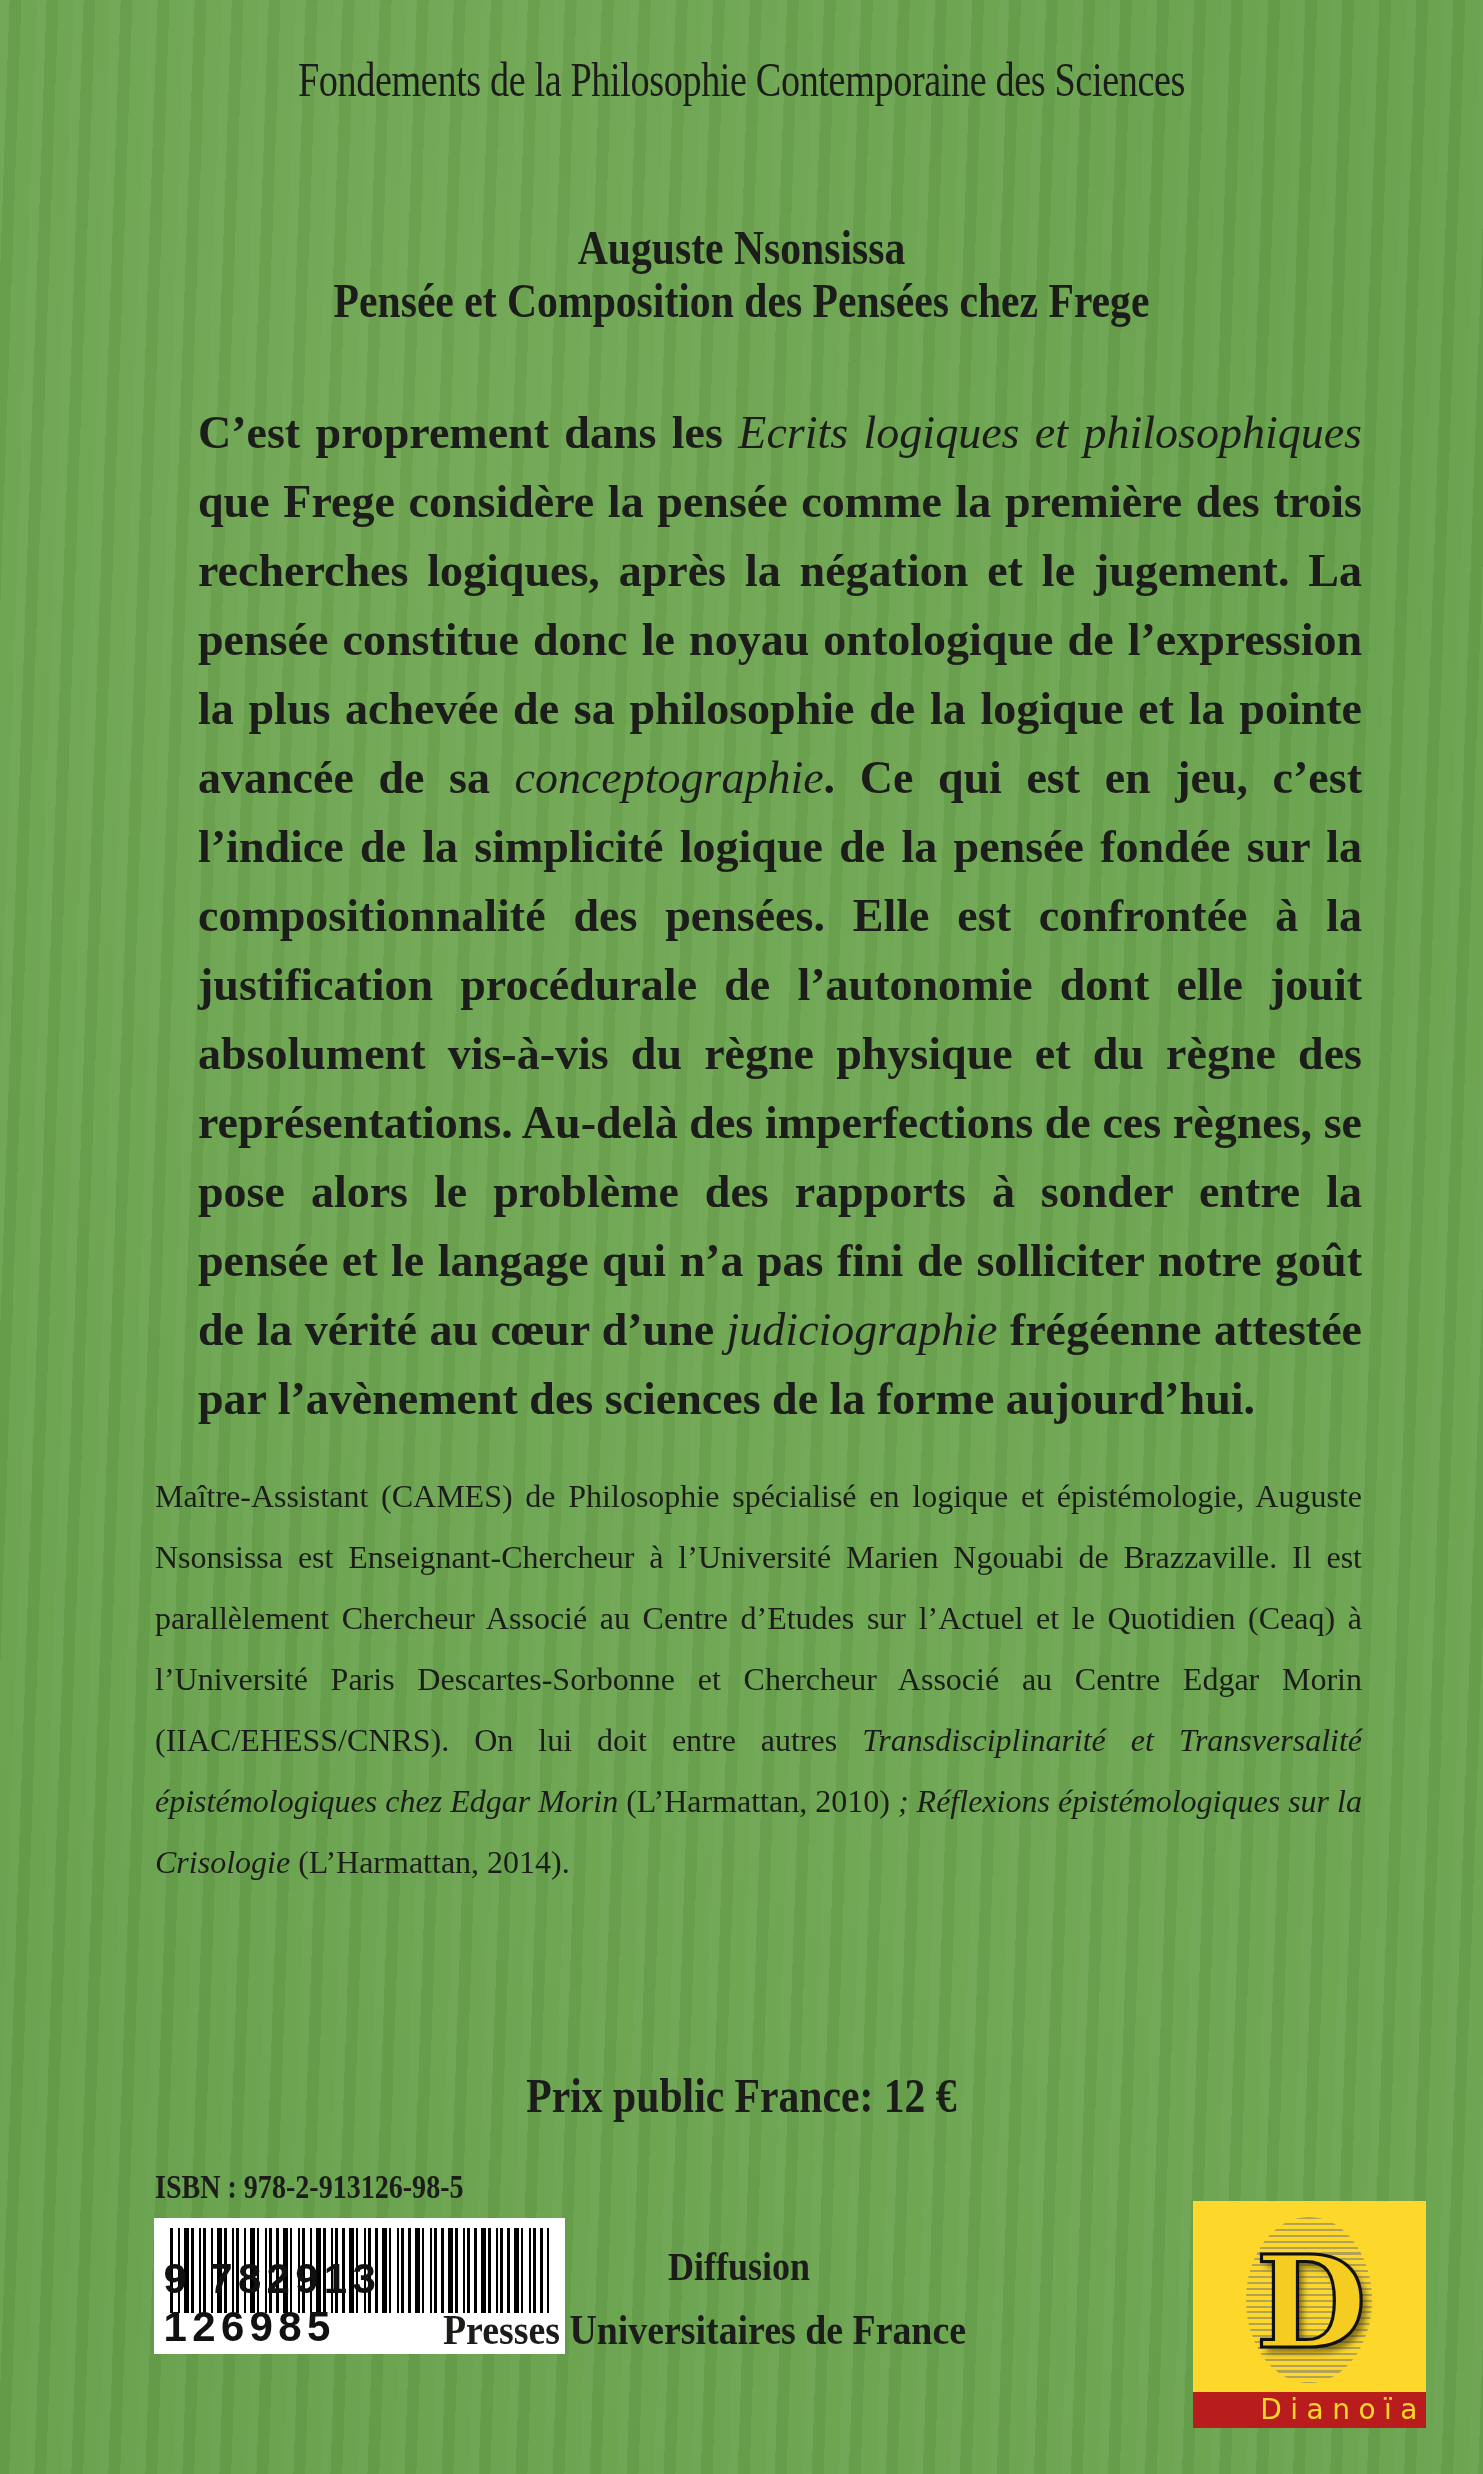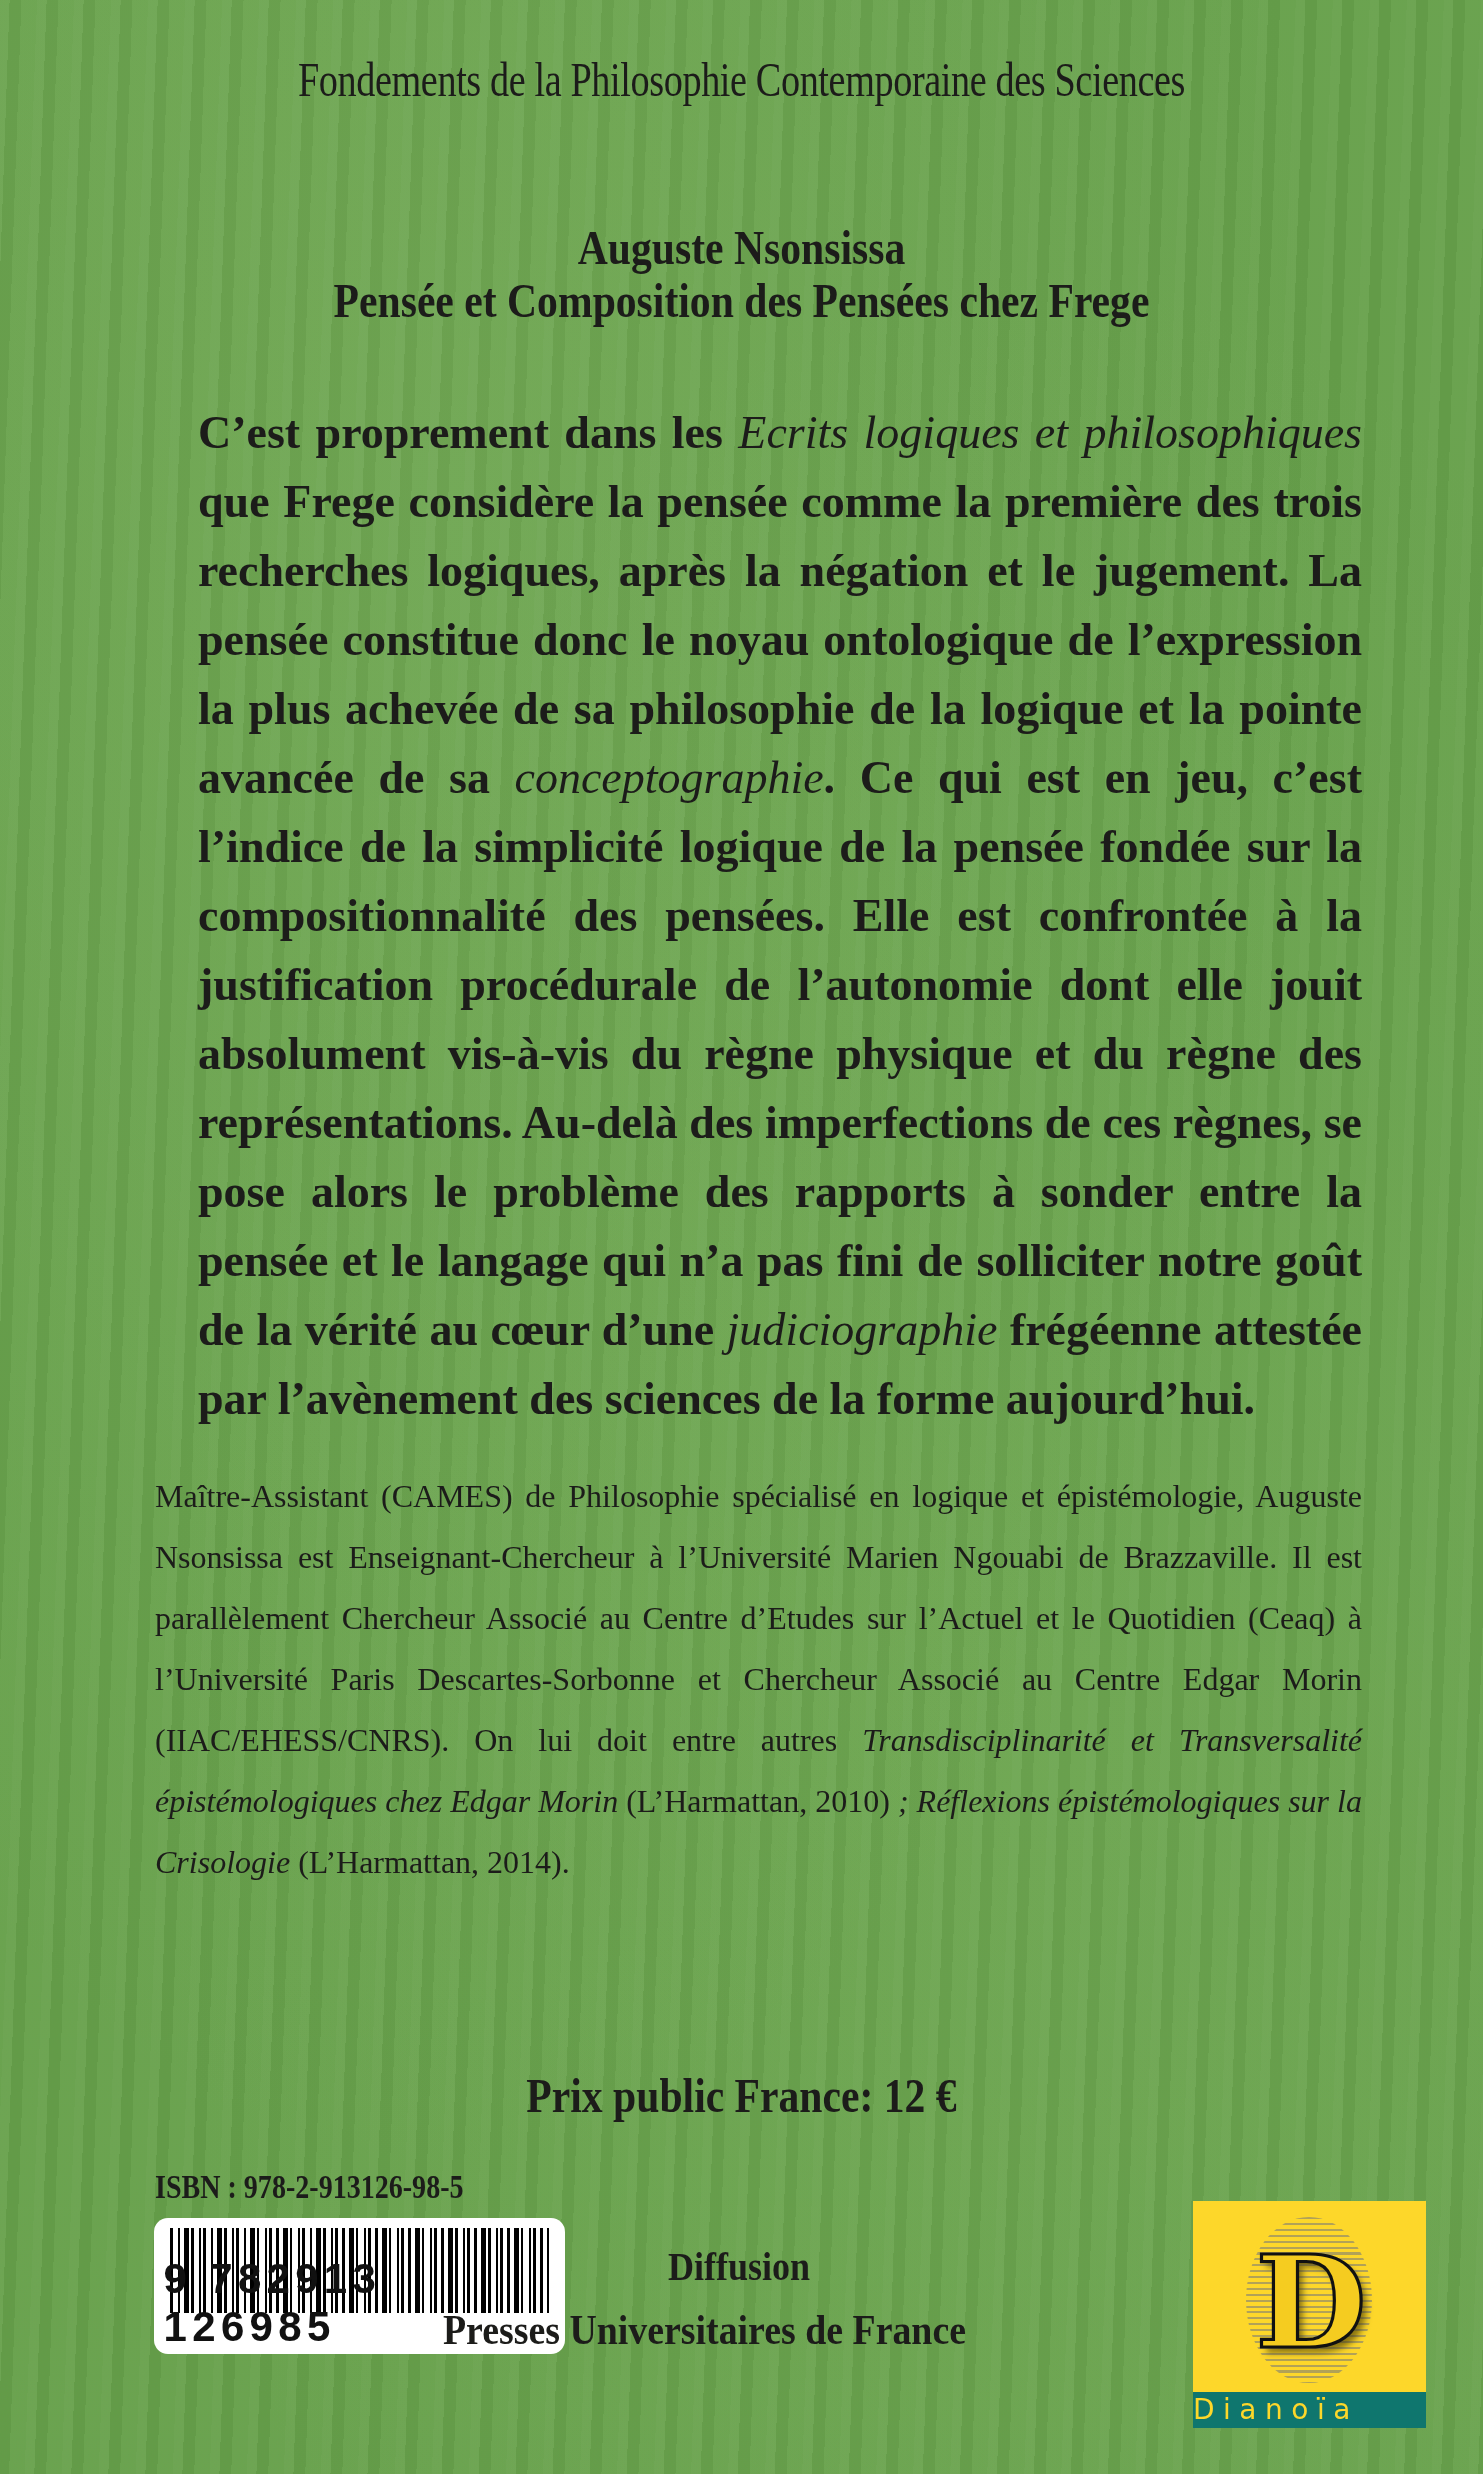--- a/index.html
+++ b/index.html
@@ -40,21 +40,21 @@
     .price {
       left:0; width:1483px; top:2067px; text-align:center;
       font-size:49px; font-weight:bold;
       transform: scaleX(0.85); transform-origin: center;
     }
     .isbn {
       left:155px; top:2169px; font-size:33px; font-weight:bold;
       transform: scaleX(0.85); transform-origin:left;
     }
     .barcode {
-      left:154px; top:2218px; width:411px; height:136px; background:#fff;border-radius:14px;
+      left:154px; top:2218px; width:411px; height:136px; background:#fff;
     }
     .bars {
       position:absolute; left:16px; top:9.6px; width:379px; height:85px;
       background: repeating-linear-gradient(90deg,
         #000 0 3.2px, #fff 3.2px 7.5px, #000 7.5px 9.6px, #fff 9.6px 14px,
         #000 14px 19px, #fff 19px 21.4px, #000 21.4px 23.5px, #fff 23.5px 29px,
         #000 29px 31px, #fff 31px 33px);
     }
     .barnum {
       position:absolute; left:9.6px; bottom:3.2px; width:395px;
@@ -79,23 +79,23 @@
       background: repeating-linear-gradient(180deg, #a99c5c 0 2.1px, #fdd72a 2.1px 5.9px);
       opacity:0.9;
     }
     .logo .D {
       position:absolute; left:43px; top:26px; width:150px; text-align:center;
       font-family: "DejaVu Serif", serif; font-weight:bold; font-size:128px;
       color:#f5cc20; -webkit-text-stroke: 3.2px #111;
       text-shadow: 5.3px 6.4px 6.4px rgba(60,50,0,0.6);
     }
     .logo .band {
-      position:absolute; left:0; bottom:0; width:100%; height:36px; background:#0f766e;
+      position:absolute; left:0; bottom:0; width:100%; height:36px; background:#b91c1c;
       color:#fdd72a; font-family:"DejaVu Sans", sans-serif; font-size:28px;
-      text-align:left; letter-spacing:8.5px; line-height:36px;
+      text-align:right; letter-spacing:8.5px; line-height:36px;
     }
   </style>
 </head>
 <body>
 
 <div class="abs series">Fondements de la Philosophie Contemporaine des Sciences</div>
 <div class="abs author">Auguste Nsonsissa</div>
 <div class="abs title">Pensée et Composition des Pensées chez Frege</div>
 
 <div class="abs blurb">

